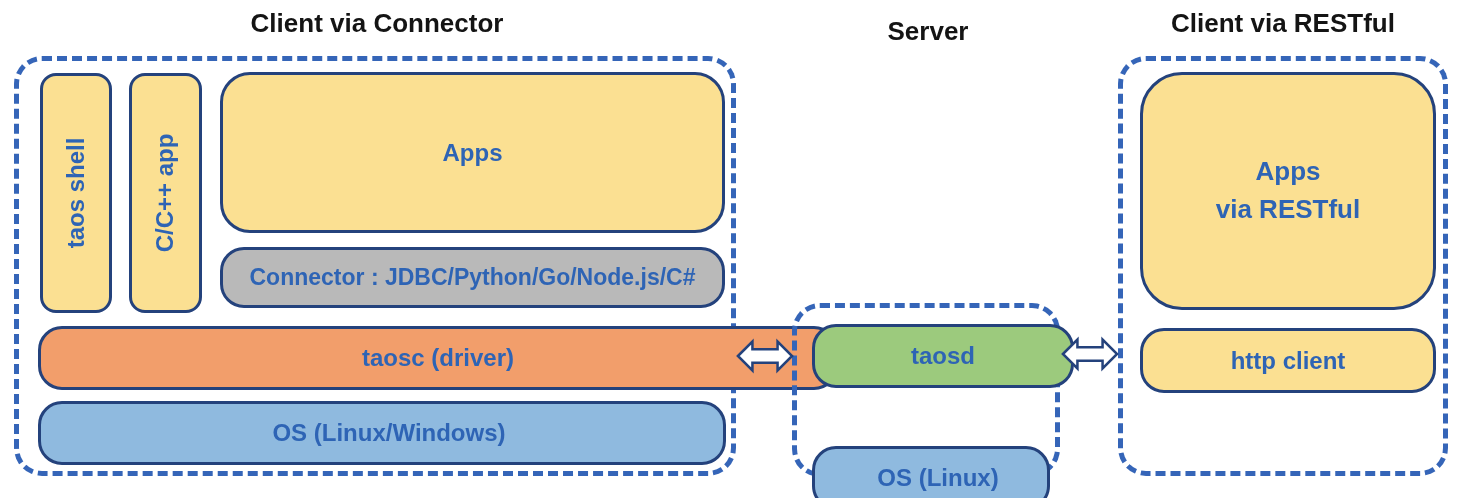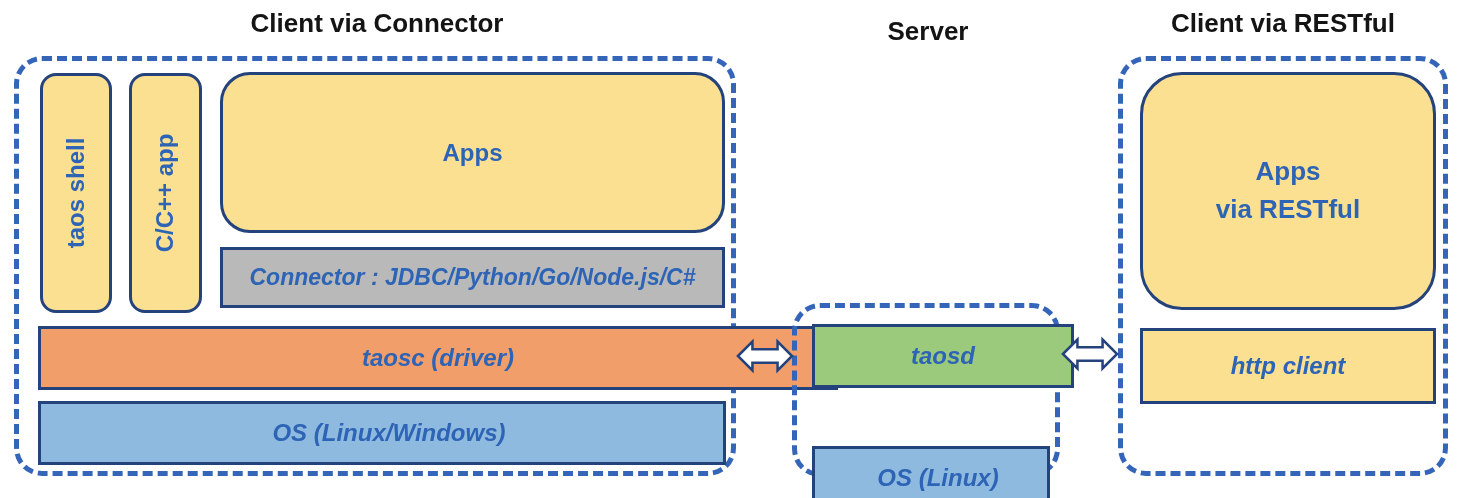--- a/index.html
+++ b/index.html
@@ -35,21 +35,21 @@
     font-weight:bold;
     color:#2E64B5;
     font-size:24px;
     text-align:center;
   }
   .yellow{background:#FBE092;}
   .orange{background:#F29E6B;}
   .blue{background:#8FBADF;padding-left:14px;}
   .green{background:#9CCA7D;}
   .gray{background:#B9B9B9;}
-  .r-sm{border-radius:0;font-style:italic;}
+  .r-sm{border-radius:24px;}
   .r-md{border-radius:16px;}
   .r-lg{border-radius:30px;}
   .r-xl{border-radius:42px;}
   .vtext{
     transform:rotate(-90deg);
     white-space:nowrap;
   }
   .multiline{
     white-space:pre-line;
     line-height:1.45;
@@ -105,21 +105,21 @@
     </div>
   </div>
 
   <div class="panel" style="left:1118px;top:56px;width:330px;height:420px;">
 
     <div class="box yellow r-xl multiline" style="left:17px;top:11px;width:296px;height:238px;">
       <span>Apps
 via RESTful</span>
     </div>
 
-    <div class="box yellow r-sm" style="left:17px;top:267px;width:296px;height:76px;">
+    <div class="box yellow r-sm" style="left:17px;top:267px;width:296px;height:65px;">
       <span>http client</span>
     </div>
 
   </div>
 
   <svg class="arrow" style="left:736px;top:335px;" width="58" height="42" viewBox="0 0 60 40">
     <path d="M2 20 L17 5 L17 13 L43 13 L43 5 L58 20 L43 35 L43 27 L17 27 L17 35 Z" fill="#ffffff" stroke="#24427C" stroke-width="2.6" stroke-linejoin="miter"></path>
   </svg>
 
   <svg class="arrow" style="left:1061px;top:333px;" width="58" height="42" viewBox="0 0 60 40">

